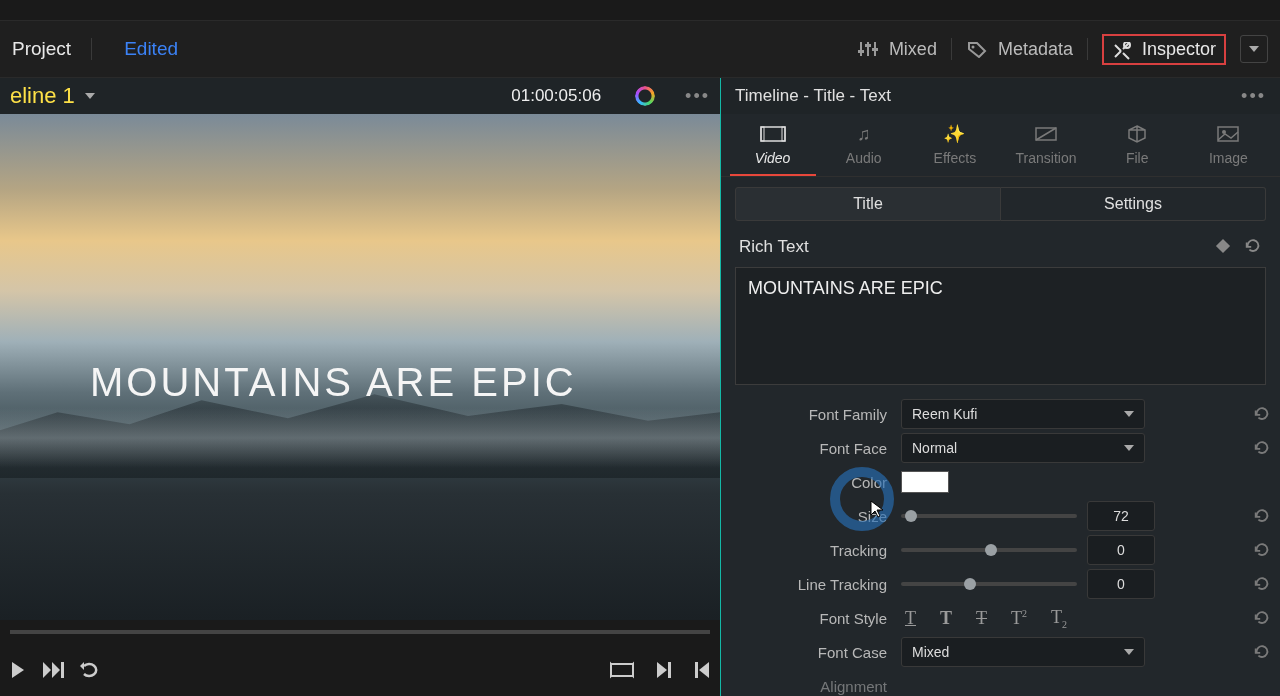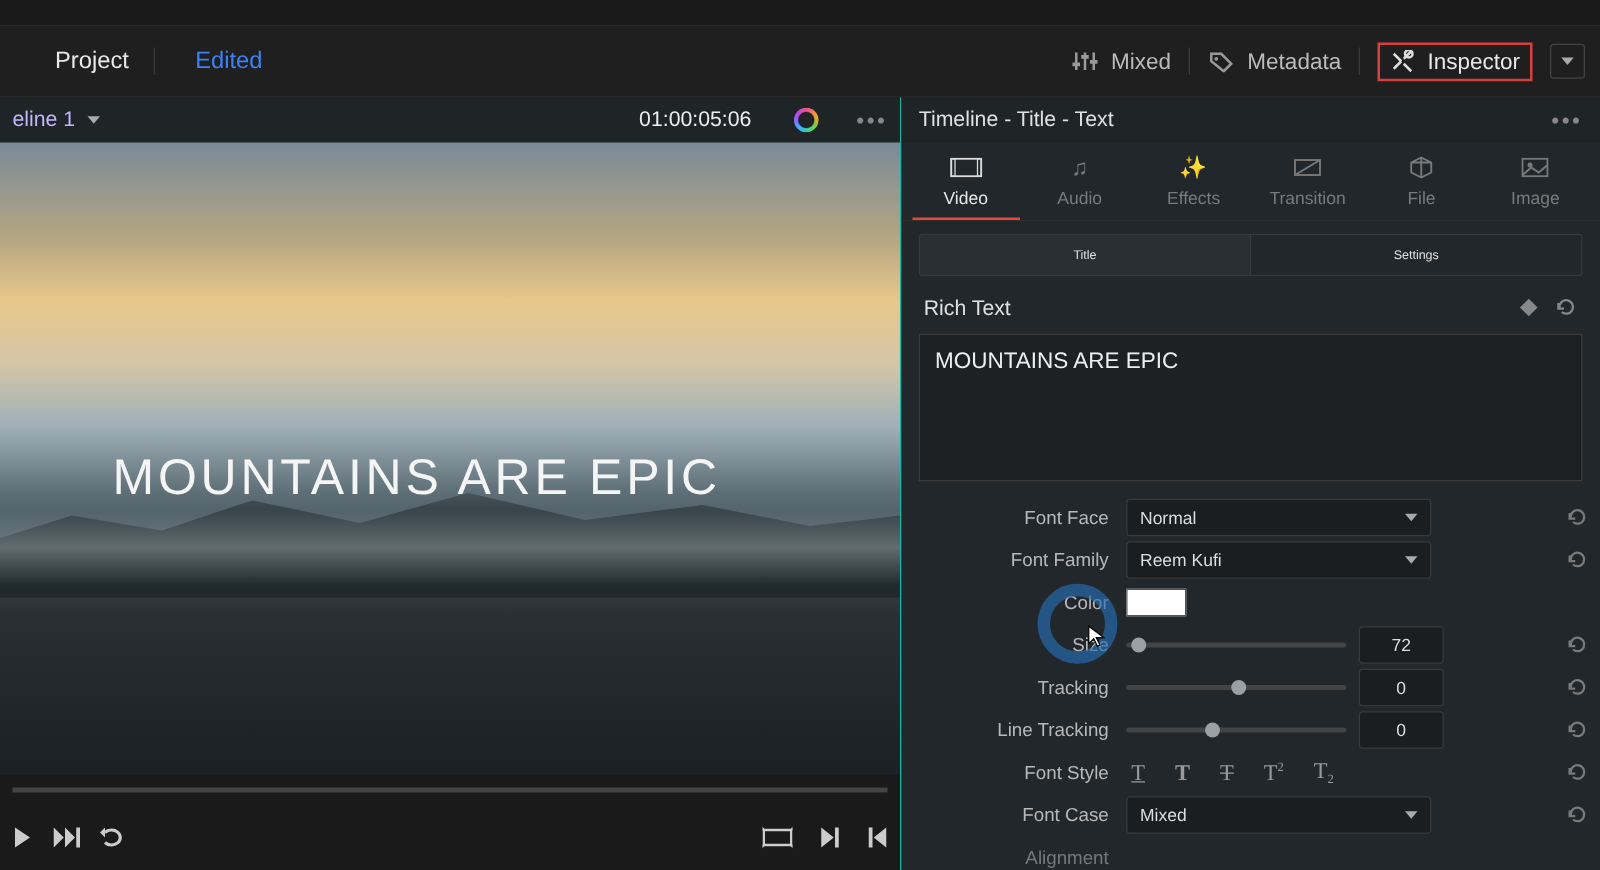--- a/index.html
+++ b/index.html
@@ -17,38 +17,38 @@
     background: #1f1f1f;
     display: flex;
     align-items: center;
     padding: 0 12px;
     border-bottom: 1px solid #2a2a2a;
     border-top: 1px solid #2a2a2a;
     margin-top: 20px;
     height: 58px;
   }
   .project-left { display: flex; align-items: center; gap: 6px; font-size: 19px; }
-  .project-title { color: #e8e8e8; margin-left: 32px; }
+  .project-title { color: #e8e8e8; }
   .project-status { color: #3b82f6; margin-left: 12px; }
   .vsep { width: 1px; height: 22px; background: #3a3a3a; margin: 0 14px; }
   .spacer { flex: 1; }
   .top-item { display: flex; align-items: center; gap: 10px; color: #bbb; font-size: 18px; cursor: pointer; }
-  .top-item.inspector { border: 2px solid #d84040; padding: 3px 8px; color: #e8e8e8; }
+  .top-item.inspector { border: 2px solid #d84040; padding: 3px 8px; color: #e8e8e8; align-items: flex-end; }
   .btn-expand {
     width: 28px; height: 28px; border: 1px solid #444; border-radius: 3px;
     display: flex; align-items: center; justify-content: center; margin-left: 14px; cursor: pointer;
   }
   .chev-down { width: 0; height: 0; border-left: 5px solid transparent; border-right: 5px solid transparent; border-top: 6px solid #aaa; }
   
   .main-row { display: flex; height: calc(696px - 78px); }
   .left-pane { width: 720px; display: flex; flex-direction: column; }
   .right-pane { flex: 1; background: #22272b; border-left: 1px solid #14b8a6; }
   
   .timeline-bar { height: 36px; background: #1f2427; display: flex; align-items: center; padding: 0 10px; gap: 10px; }
-  .tl-name { color: #c4b5fd; font-size: 17px; }
+  .tl-name { color: #fde047; font-size: 22px; }
   .tl-tc { margin-left: auto; color: #eee; font-size: 17px; font-weight: 500; }
   .tl-icon { color: #777; font-size: 18px; }
   .color-ring {
     width: 20px; height: 20px; border-radius: 50%;
     background: conic-gradient(#e94f8a, #f5a623, #4bd864, #34b8ff, #a74cff, #e94f8a);
     mask: radial-gradient(circle, transparent 6px, black 7px);
     -webkit-mask: radial-gradient(circle, transparent 6px, black 7px);
   }
   .dots { letter-spacing: 2px; color: #888; font-size: 18px; }
   
@@ -82,28 +82,28 @@
   .t-right { margin-left: auto; display: flex; gap: 22px; align-items: center; }
   .t-icon { color: #c8c8c8; cursor: pointer; }
   
   
   .insp-head { height: 36px; display: flex; align-items: center; padding: 0 14px; background: #1f2427; }
   .insp-head .ih-title { color: #e0e0e0; font-size: 17px; }
   .insp-head .dots { margin-left: auto; }
   
   .insp-tabs { display: flex; justify-content: space-around; padding: 10px 6px 0; border-bottom: 1px solid #2f2f2f; }
   .insp-tab { display: flex; flex-direction: column; align-items: center; gap: 6px; width: 86px; cursor: pointer; color: #7a7a7a; padding-bottom: 8px; }
-  .insp-tab.active { color: #e8e8e8; border-bottom: 2px solid #e8473b; }
+  .insp-tab.active { color: #e8e8e8; border-bottom: 2px solid #e8473b; font-style: italic; }
   .insp-tab .ic { font-size: 18px; height: 20px; display: flex; align-items: center; }
   .insp-tab .lb { font-size: 14px; }
   
   .mode-row { display: flex; padding: 10px 14px; gap: 0; }
   .mode-btn {
     flex: 1; height: 34px; display: flex; align-items: center; justify-content: center;
-    border: 1px solid #3a3a3a; color: #e0e0e0; cursor: pointer; font-size: 10px;
+    border: 1px solid #3a3a3a; color: #e0e0e0; cursor: pointer; font-size: 16px;
   }
   .mode-btn.active { background: #2a2f33; }
   .mode-btn:first-child { border-radius: 3px 0 0 3px; }
   .mode-btn:last-child { border-radius: 0 3px 3px 0; border-left: none; }
   
   .section-head { display: flex; align-items: flex-start; padding: 6px 18px; }
   .section-head .sh-title { color: #e0e0e0; font-size: 17px; }
   .section-head .sh-right { margin-left: auto; display: flex; gap: 16px; align-items: center; color: #888; }
   .diamond { width: 10px; height: 10px; transform: rotate(45deg); background: #888; }
   
@@ -320,42 +320,42 @@
               <path d="M4 10 A6 6 0 1 1 6 14" fill="none" stroke="#888" stroke-width="2"></path>
               <path d="M3 6 L3 11 L8 11" fill="none" stroke="#888" stroke-width="2"></path>
             </svg>
           </span>
       </span>
     </div>
 
     <div class="text-area">MOUNTAINS ARE EPIC</div>
 
     <div class="prop-row">
-      <div class="prop-label">Font Face</div>
+      <div class="prop-label">Font Family</div>
       <div class="prop-ctrl">
         <div class="dropdown">
-          <span>Normal</span>
+          <span>Reem Kufi</span>
           <span class="dd-arrow">
               <div class="chev-down"></div>
             </span>
         </div>
       </div>
       <div class="prop-reset">
           <svg class="reset-svg" viewBox="0 0 20 20">
             <path d="M4 10 A6 6 0 1 1 6 14" fill="none" stroke="#7a7a7a" stroke-width="2"></path>
             <path d="M3 6 L3 11 L8 11" fill="none" stroke="#7a7a7a" stroke-width="2"></path>
           </svg>
         </div>
     </div>
 
     <div class="prop-row">
-      <div class="prop-label">Font Family</div>
+      <div class="prop-label">Font Face</div>
       <div class="prop-ctrl">
         <div class="dropdown">
-          <span>Reem Kufi</span>
+          <span>Normal</span>
           <span class="dd-arrow">
               <div class="chev-down"></div>
             </span>
         </div>
       </div>
       <div class="prop-reset">
           <svg class="reset-svg" viewBox="0 0 20 20">
             <path d="M4 10 A6 6 0 1 1 6 14" fill="none" stroke="#7a7a7a" stroke-width="2"></path>
             <path d="M3 6 L3 11 L8 11" fill="none" stroke="#7a7a7a" stroke-width="2"></path>
           </svg>

